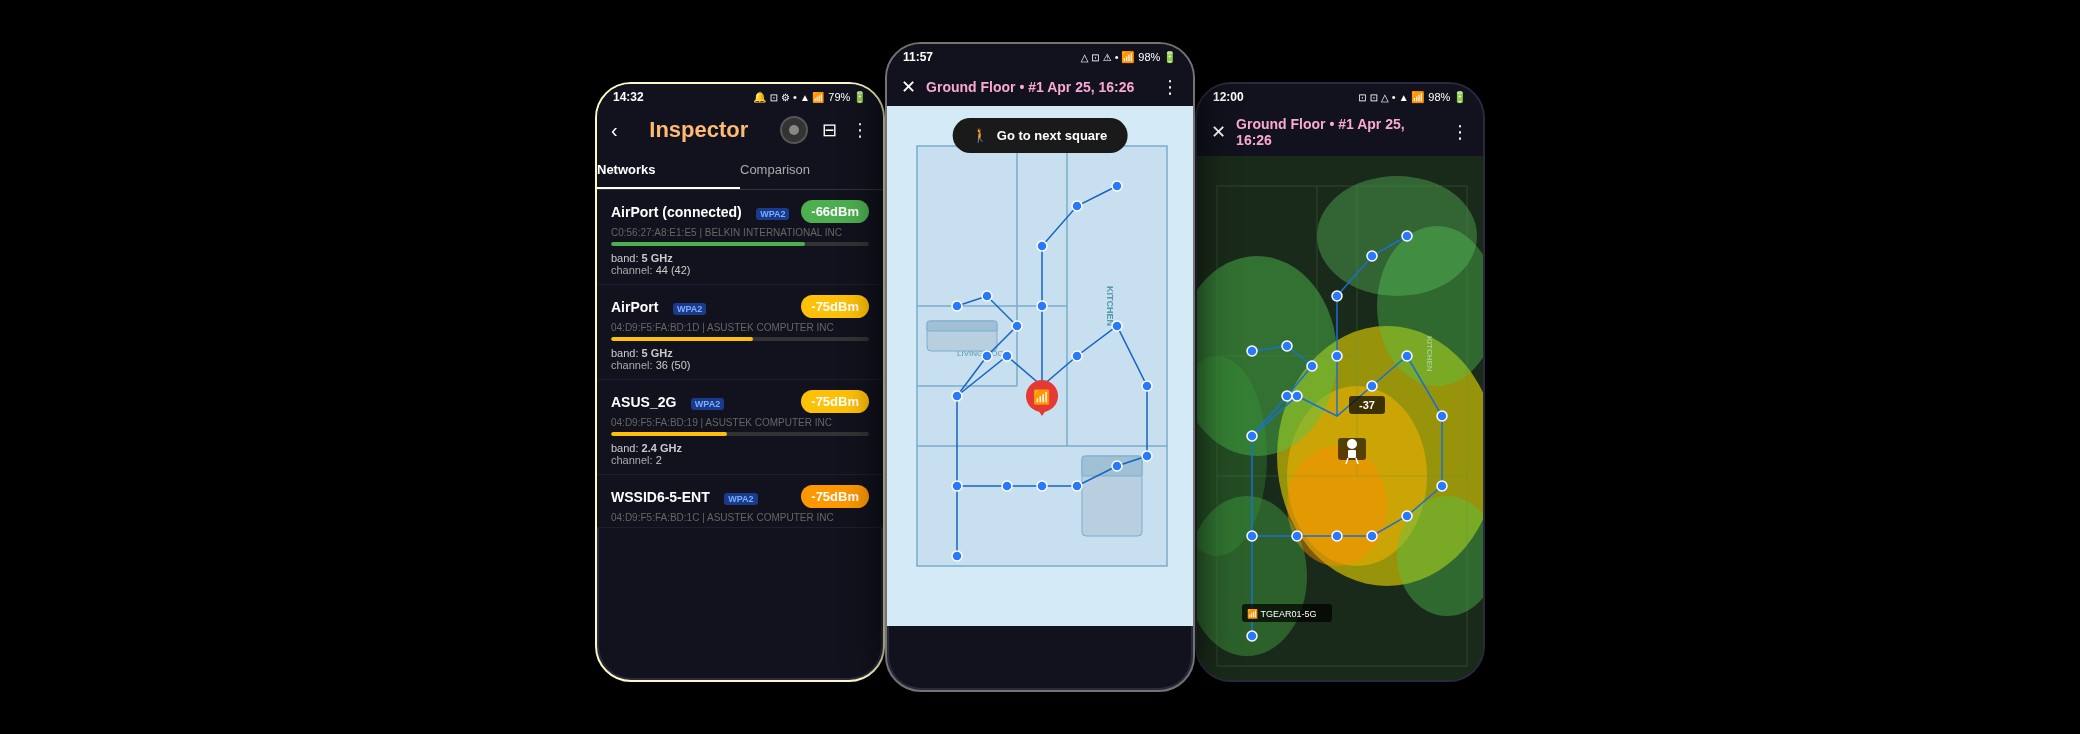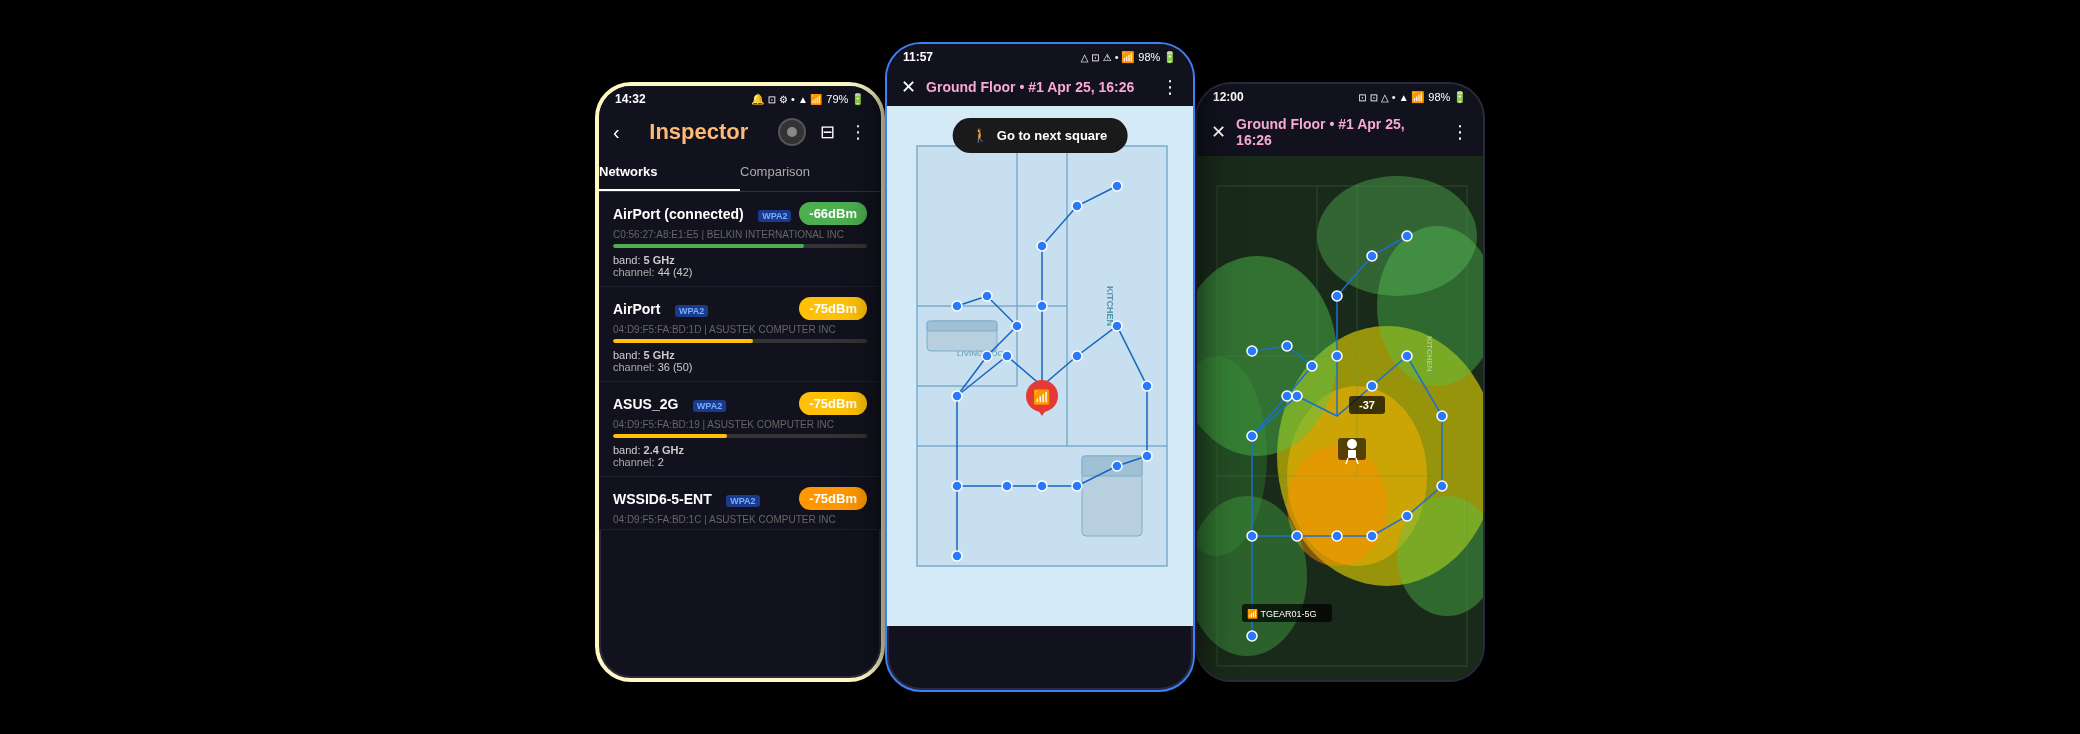--- a/index.html
+++ b/index.html
@@ -30,29 +30,29 @@
       background: #1a1a2e;
       box-shadow: 0 0 40px rgba(0,0,0,0.8), inset 0 0 0 2px #2a2a3e;
       overflow: hidden;
       position: relative;
     }
 
     .phone-left {
       width: 290px;
       height: 600px;
       background: #12121e;
-      border: 4px solid #fef9c3;
+      border: 2px solid #fef9c3;
       margin-top: 30px;
     }
 
     .phone-center {
       width: 310px;
       height: 650px;
       background: #12121e;
-      border: 2px solid #3b82f6;
+      border: 2px solid #737373;
       z-index: 2;
     }
 
     .phone-right {
       width: 290px;
       height: 600px;
       background: #12121e;
       border: 2px solid #2a2a3e;
       margin-top: 30px;
     }

